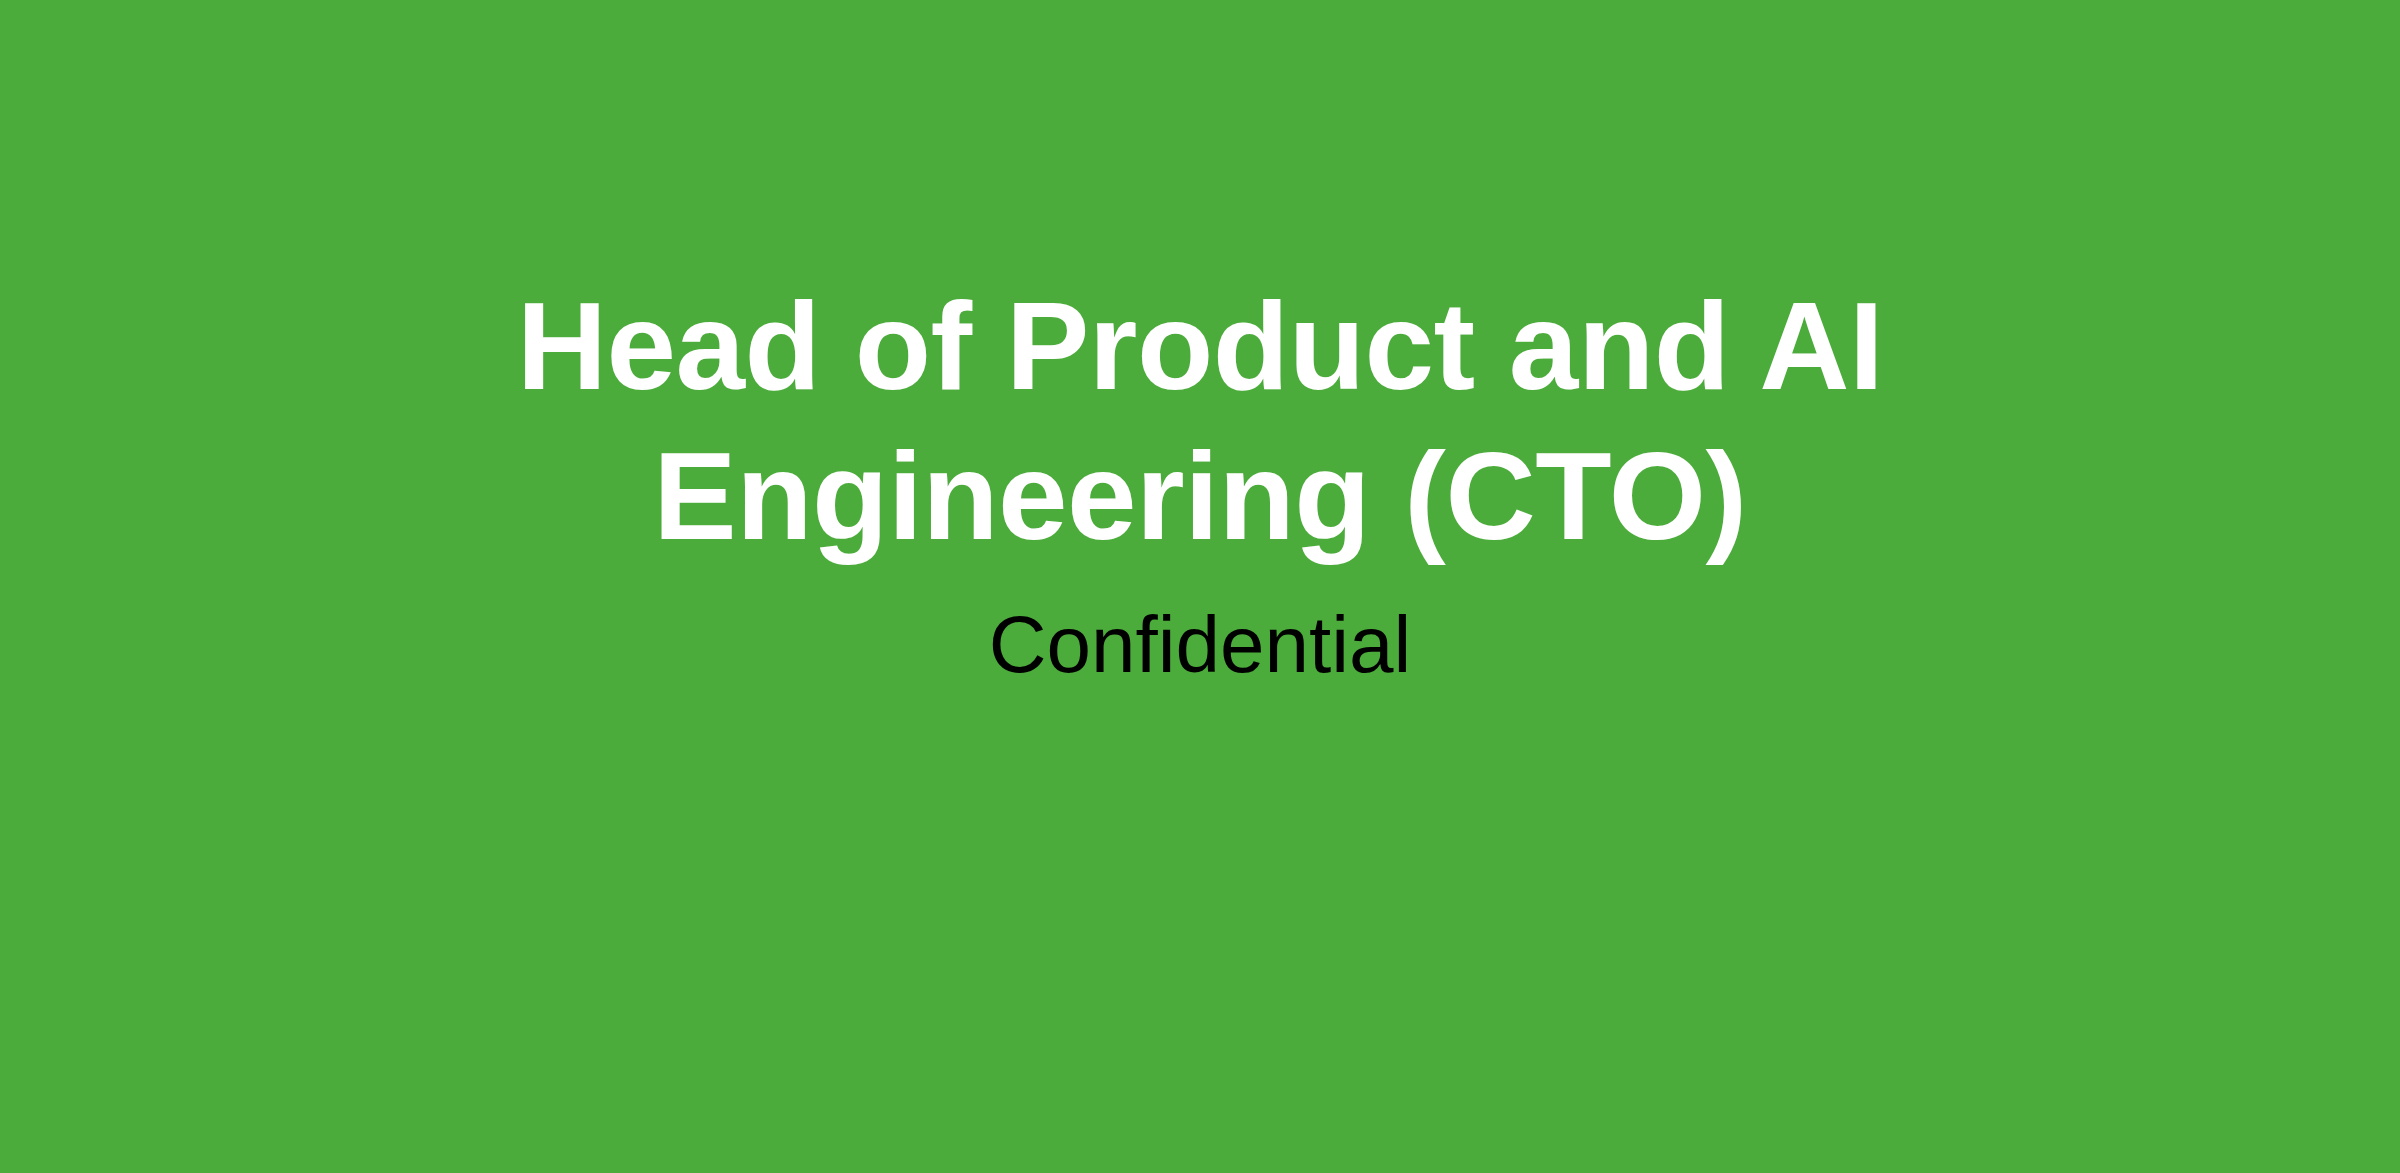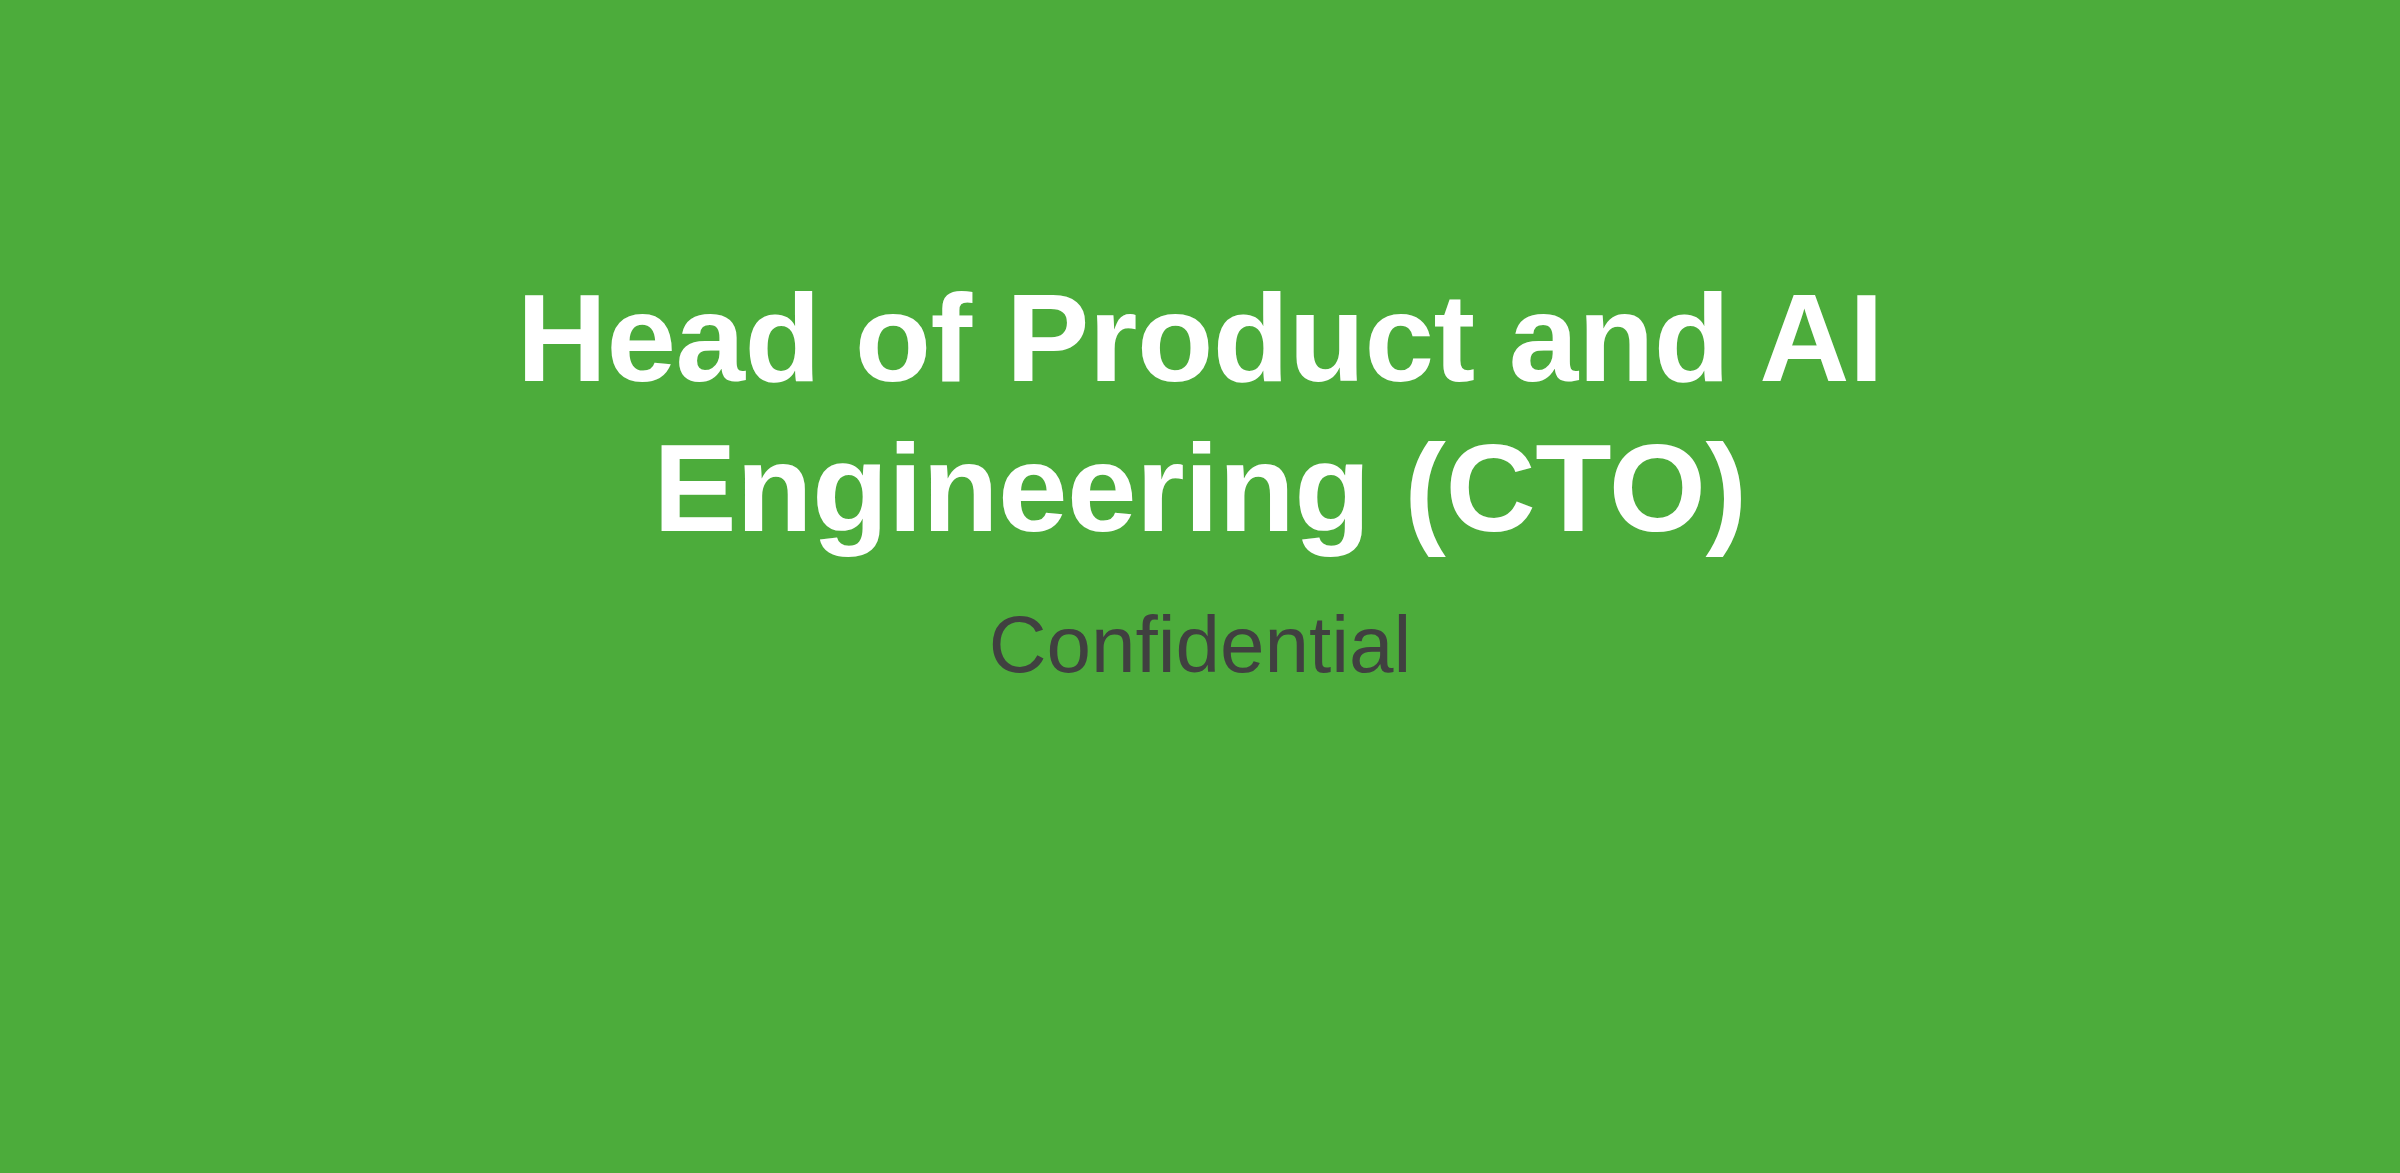--- a/index.html
+++ b/index.html
@@ -44,23 +44,23 @@
     font-family: "Liberation Sans", sans-serif;
     font-size: 125px;
     font-weight: 700;
     line-height: 1.20;
     letter-spacing: -0.5px;
     text-align: center;
     word-wrap: break-word;
   }
 
   .cover-subtitle {
-    margin: 12px;
+    margin: 4px;
     padding-top: 22px;
-    color: #404040;
+    color: #000000;
     font-family: "Liberation Sans", sans-serif;
     font-size: 80px;
     font-weight: 400;
     line-height: 1.20;
     letter-spacing: 0px;
   }
 </style>
 </head>
 <body>
 

